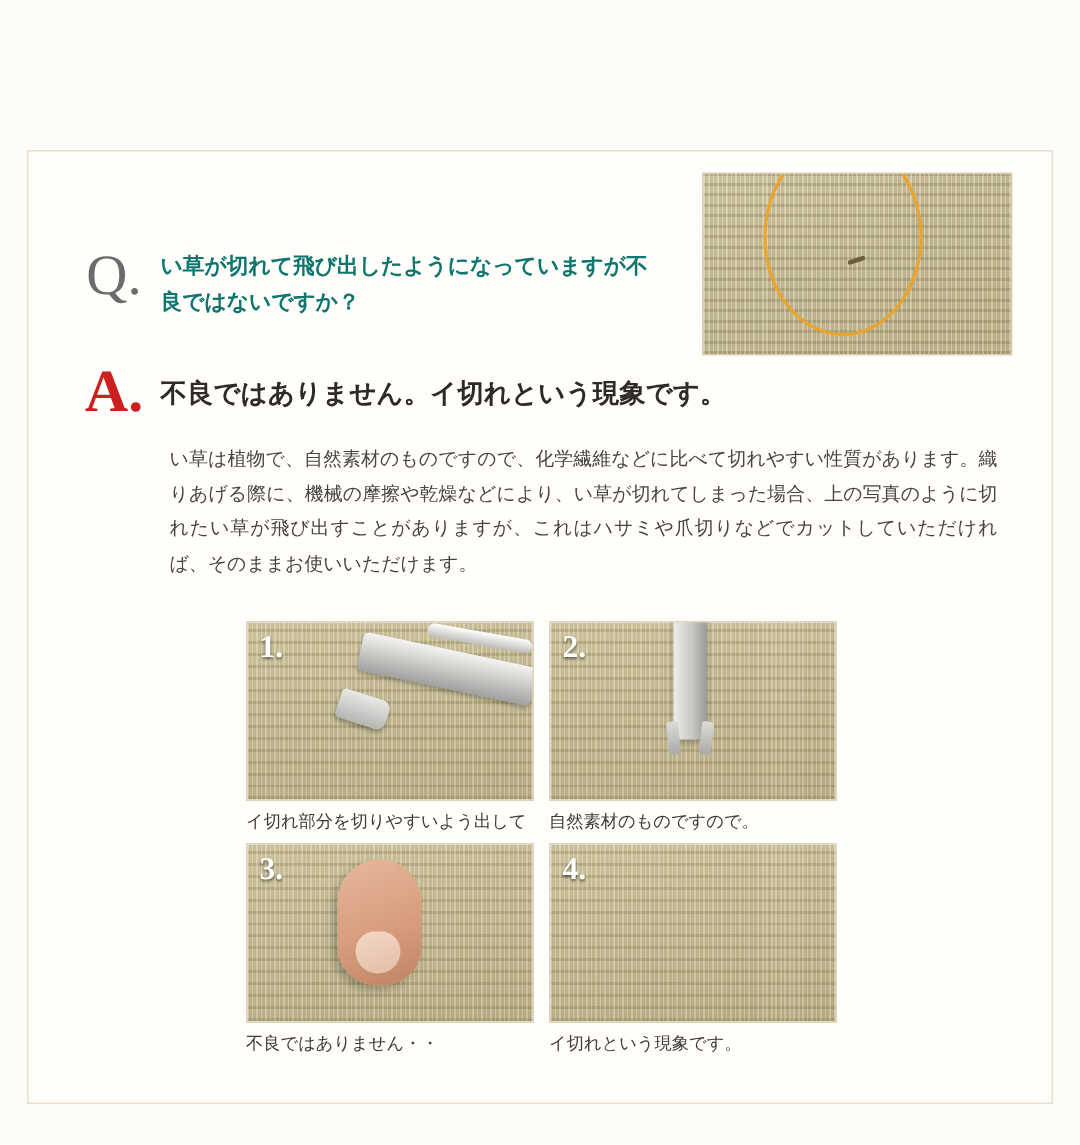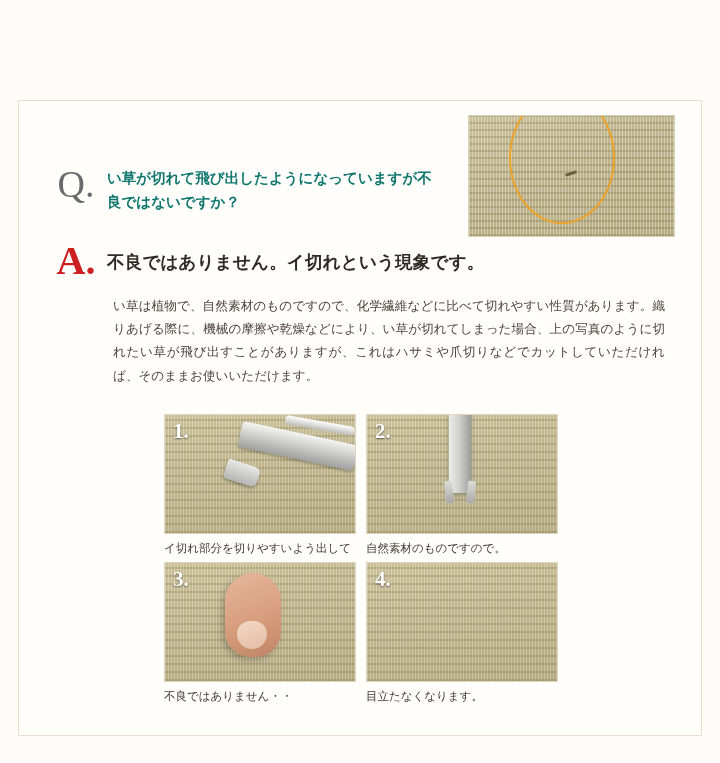--- a/index.html
+++ b/index.html
@@ -312,19 +312,19 @@
               <div class="nail"></div>
             </div>
           </div>
           <div class="step-caption">不良ではありません・・</div>
         </div>
 
         <div class="step">
           <div class="step-photo">
             <div class="step-num">4.</div>
           </div>
-          <div class="step-caption">目立たなくなります。</div>
+          <div class="step-caption">イ切れという現象です。</div>
         </div>
 
       </div>
     </div>
   </div>
 </div>
 
 </body></html>

